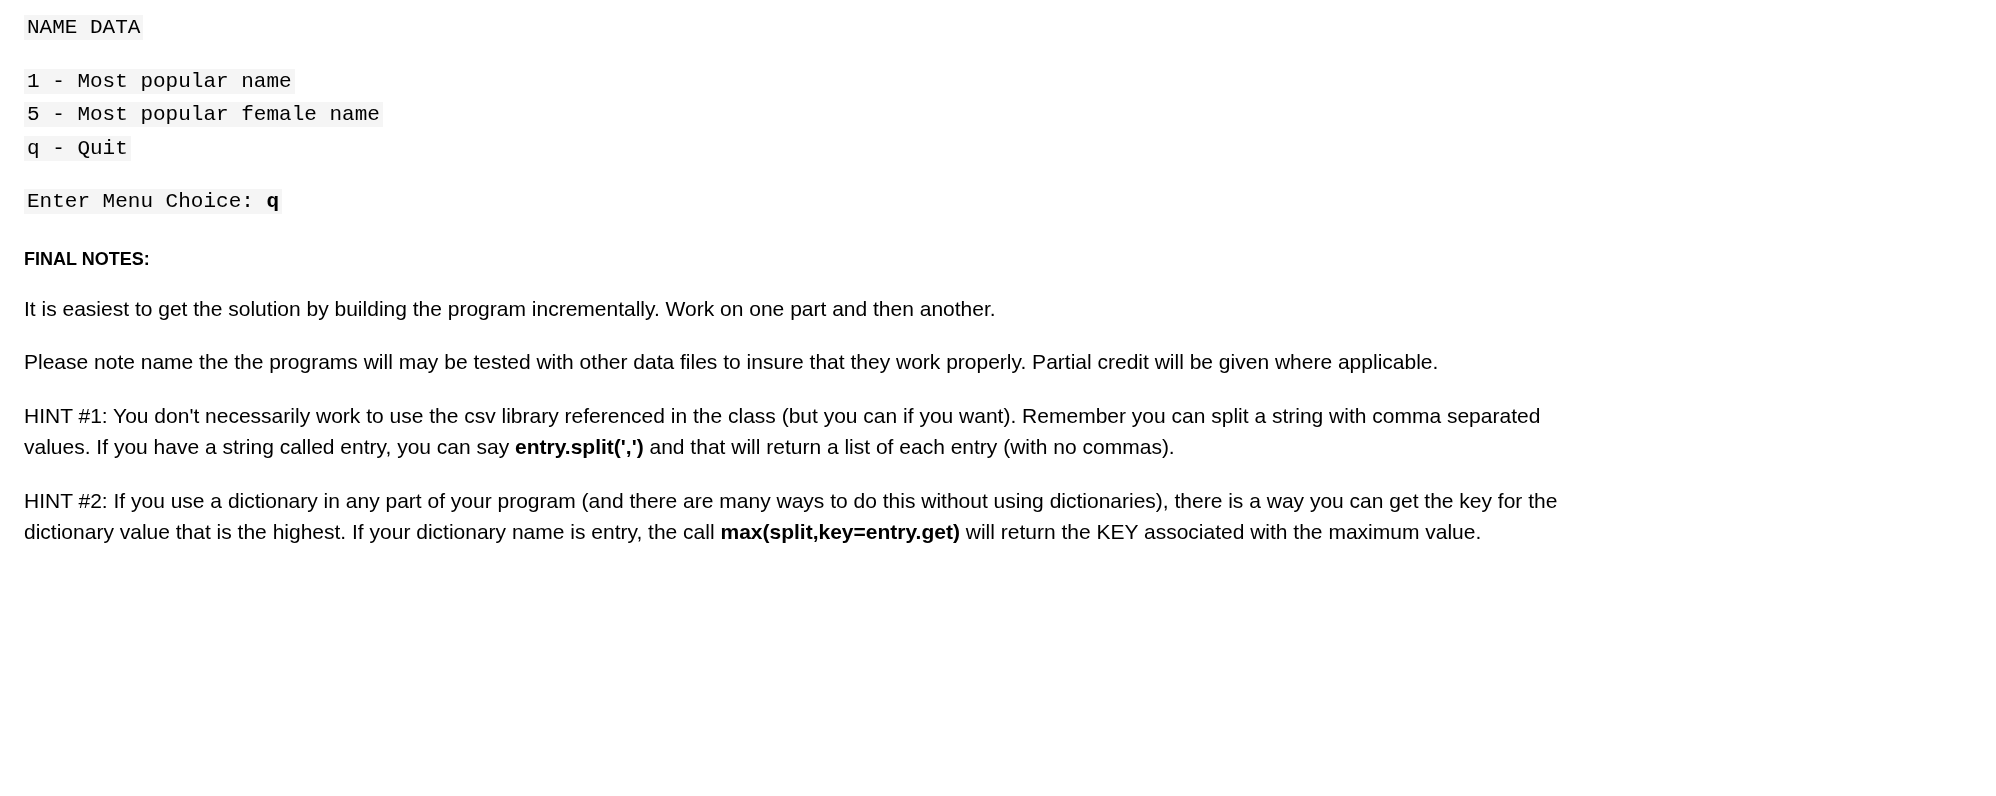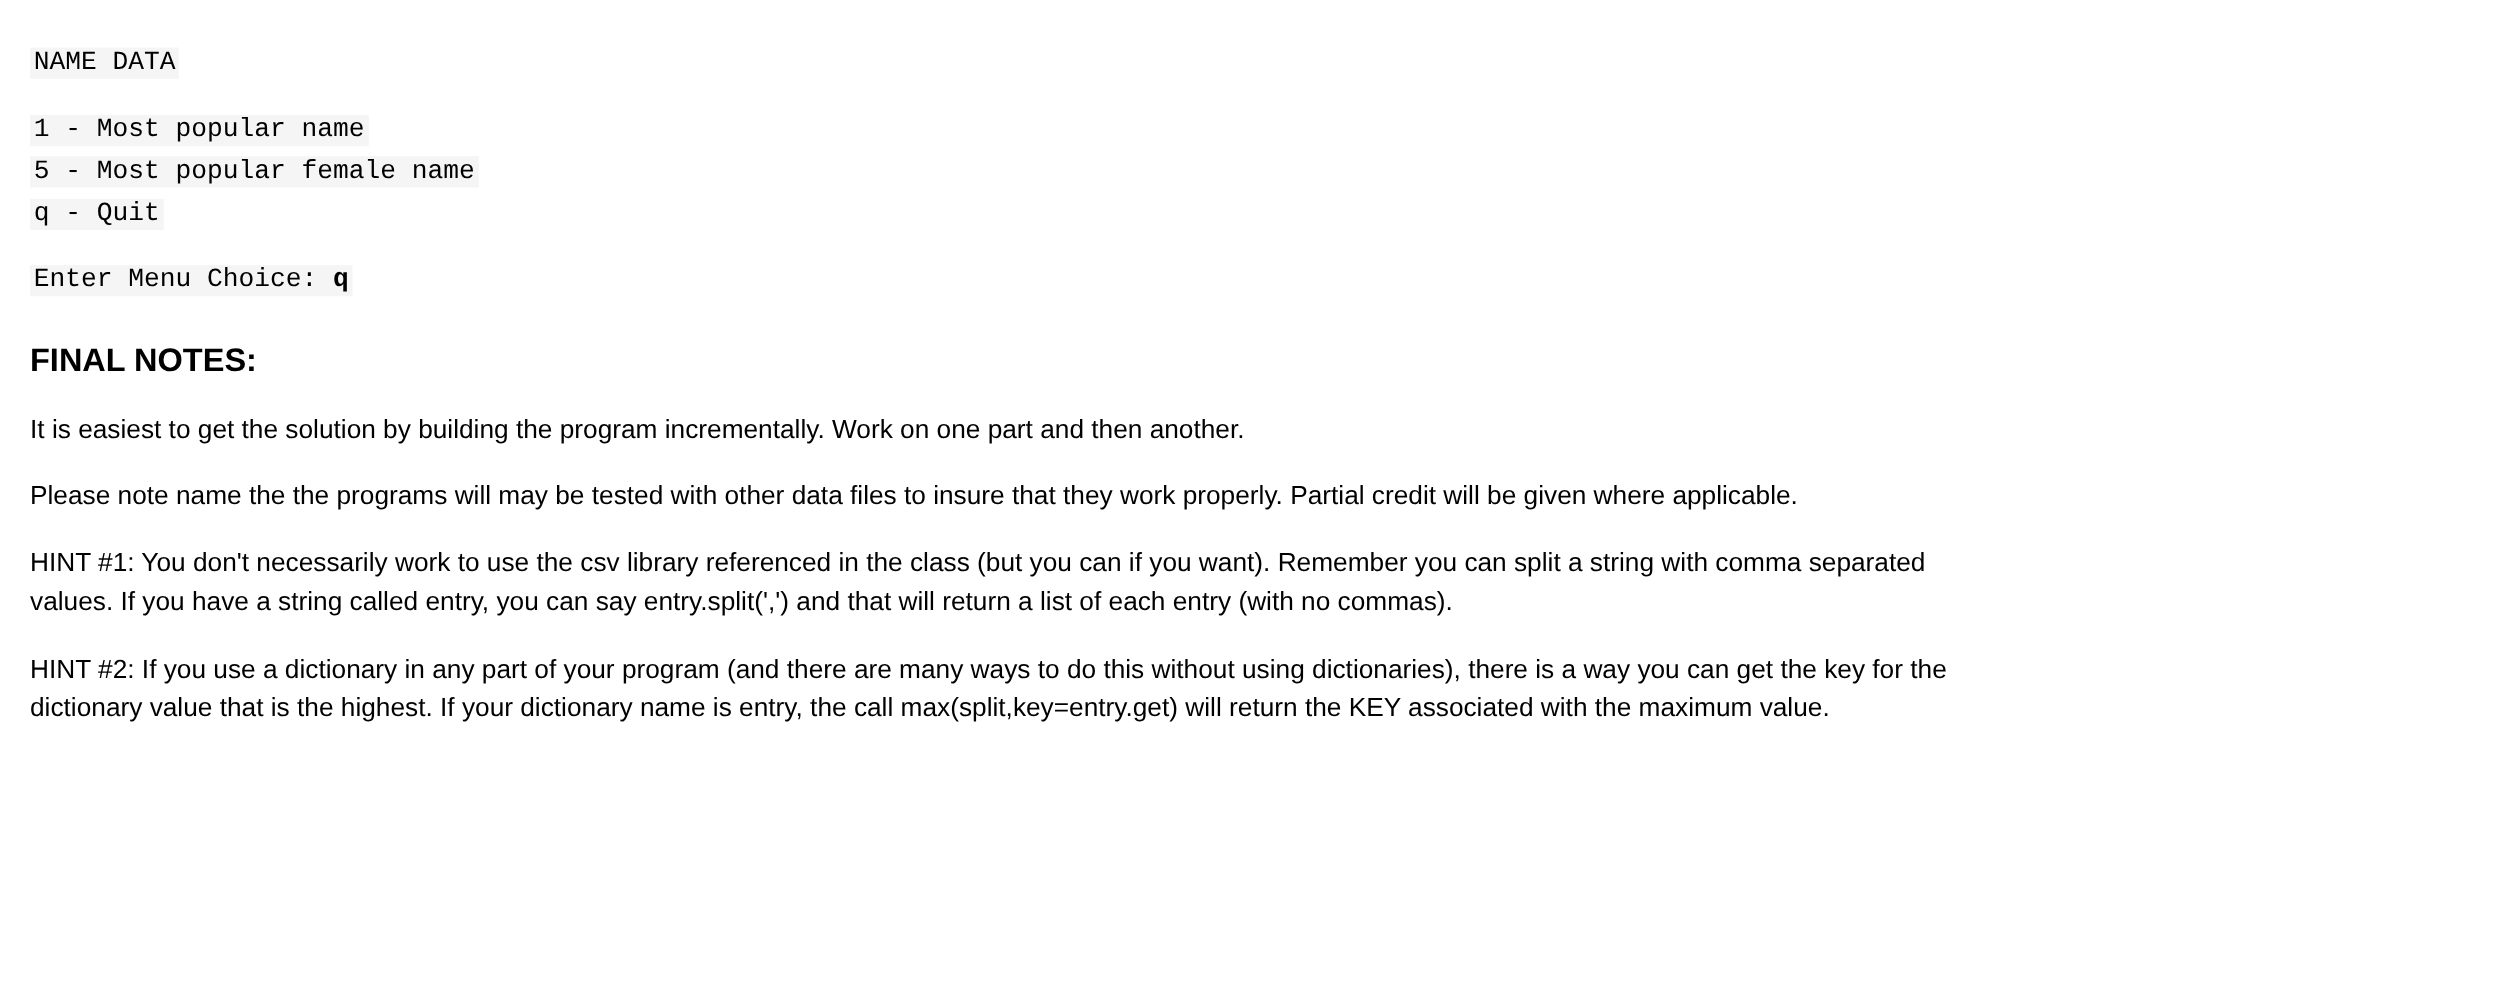--- a/index.html
+++ b/index.html
@@ -6,21 +6,20 @@
       margin: 0;
       padding: 0;
       font-family: -apple-system, BlinkMacSystemFont, "Segoe UI", Helvetica, Arial, sans-serif;
       color: #000;
       background: #fff;
       font-size: 21px;
       line-height: 1.5;
     }
     .container {
       padding: 10px 24px 24px 24px;
-      margin-top: 23px;
     }
     .code-block {
       font-family: "SFMono-Regular", Consolas, "Liberation Mono", Menlo, monospace;
       font-size: 21px;
       line-height: 1.5;
       margin-bottom: 28px;
     }
     .code-line {
       margin: 2px 0;
     }
@@ -29,30 +28,30 @@
       padding: 1px 3px;
       display: inline;
     }
     .code-bold {
       font-weight: 700;
     }
     .code-spacer {
       height: 18px;
     }
     h2.final-notes {
-      font-size: 26px;
+      font-size: 18px;
       font-weight: 700;
       margin: 0 0 20px 0;
     }
     p.para {
       margin: 0 0 22px 0;
       max-width: 1540px;
     }
     strong {
-      font-weight: 400;
+      font-weight: 700;
     }
   </style>
 </head>
 <body>
 
 <div class="container">
 
   <div class="code-block">
     <div class="code-line"><span class="bg">NAME DATA</span></div>
     <div class="code-spacer"></div>

